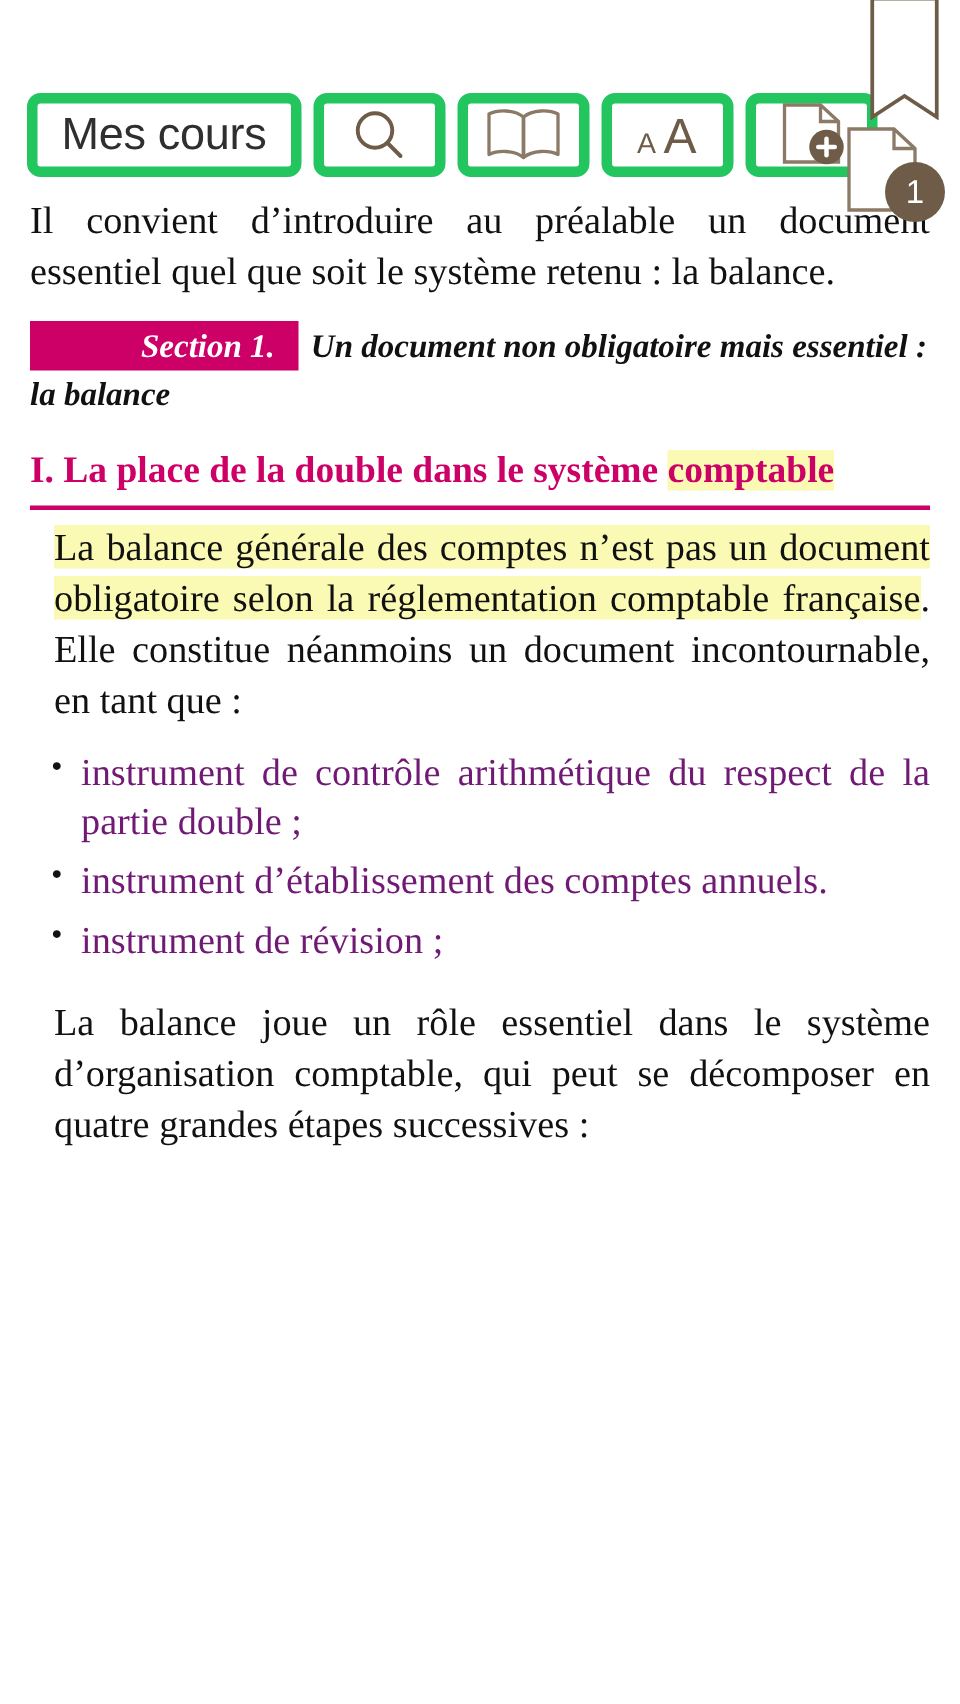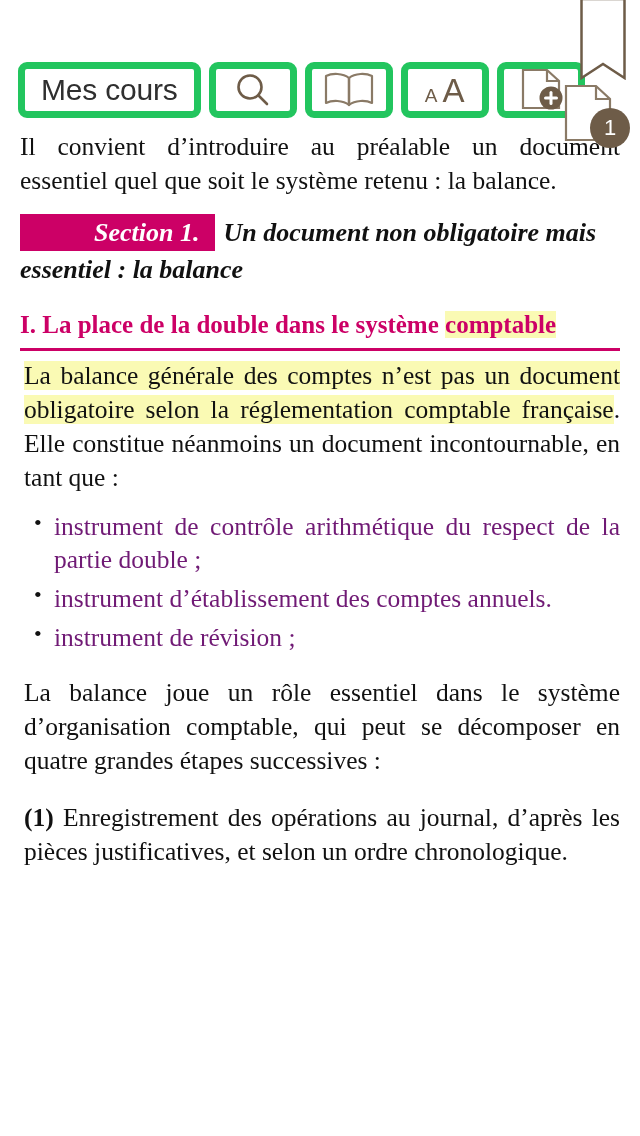--- a/index.html
+++ b/index.html
@@ -104,21 +104,21 @@
     font-size: 25.5px;
     line-height: 1.32;
     color: #111111;
     text-align: justify;
     text-justify: inter-word;
   }
 
   
   .section-title {
     margin: 18px 0 0 0;
-    font-size: 26px;
+    font-size: 22px;
     font-style: italic;
     font-weight: bold;
     color: #111111;
     line-height: 1.42;
   }
   .section-chip {
     background: #cc0066;
     color: #ffffff;
     font-style: italic;
     font-weight: bold;
@@ -136,21 +136,21 @@
   }
   .hl-yellow { background: #fafab4; }
   .rule {
     height: 2.5px;
     background: #cc0066;
     margin: 5px 0 8px 0;
     width: 600px;
   }
 
   .body-para {
-    margin: 0 0 0 4px;
+    margin: 0 0 0 16px;
     font-size: 25.5px;
     line-height: 1.34;
     color: #111111;
     text-align: justify;
     text-justify: inter-word;
   }
   .body-para.spaced { margin-top: 22px; }
   .body-para .lead-num { font-weight: bold; }
 
   
@@ -195,21 +195,20 @@
   <p class="body-para"><span class="hl-yellow">La balance générale des comptes n’est pas un document obligatoire selon la réglementation comptable française</span><span>. Elle constitue néanmoins un document incontournable, en tant que :</span></p>
 
   <ul class="bullets">
     <li>instrument de contrôle arithmétique du respect de la partie double ;</li>
     <li class="no-justify">instrument d’établissement des comptes annuels.</li>
     <li class="no-justify">instrument de révision ;</li>
   </ul>
 
   <p class="body-para spaced">La balance joue un rôle essentiel dans le système d’organisation comptable, qui peut se décomposer en quatre grandes étapes successives :</p>
 
-  <p class="body-para spaced"><span class="lead-num">(1)</span><span> Enregistrement des opérations au journal, d’après les pièces justificatives, et selon un ordre chronologique.</span></p>
 
 
 </div>
 
 <div class="ribbon">
   <svg width="46" height="82" viewBox="0 0 46 82" aria-hidden="true">
     <path d="M1.5 1 H44.5 V80 L23 66 L1.5 80 Z" fill="#ffffff" stroke="#6e5c48" stroke-width="2.5"></path>
   </svg>
 </div>
 

